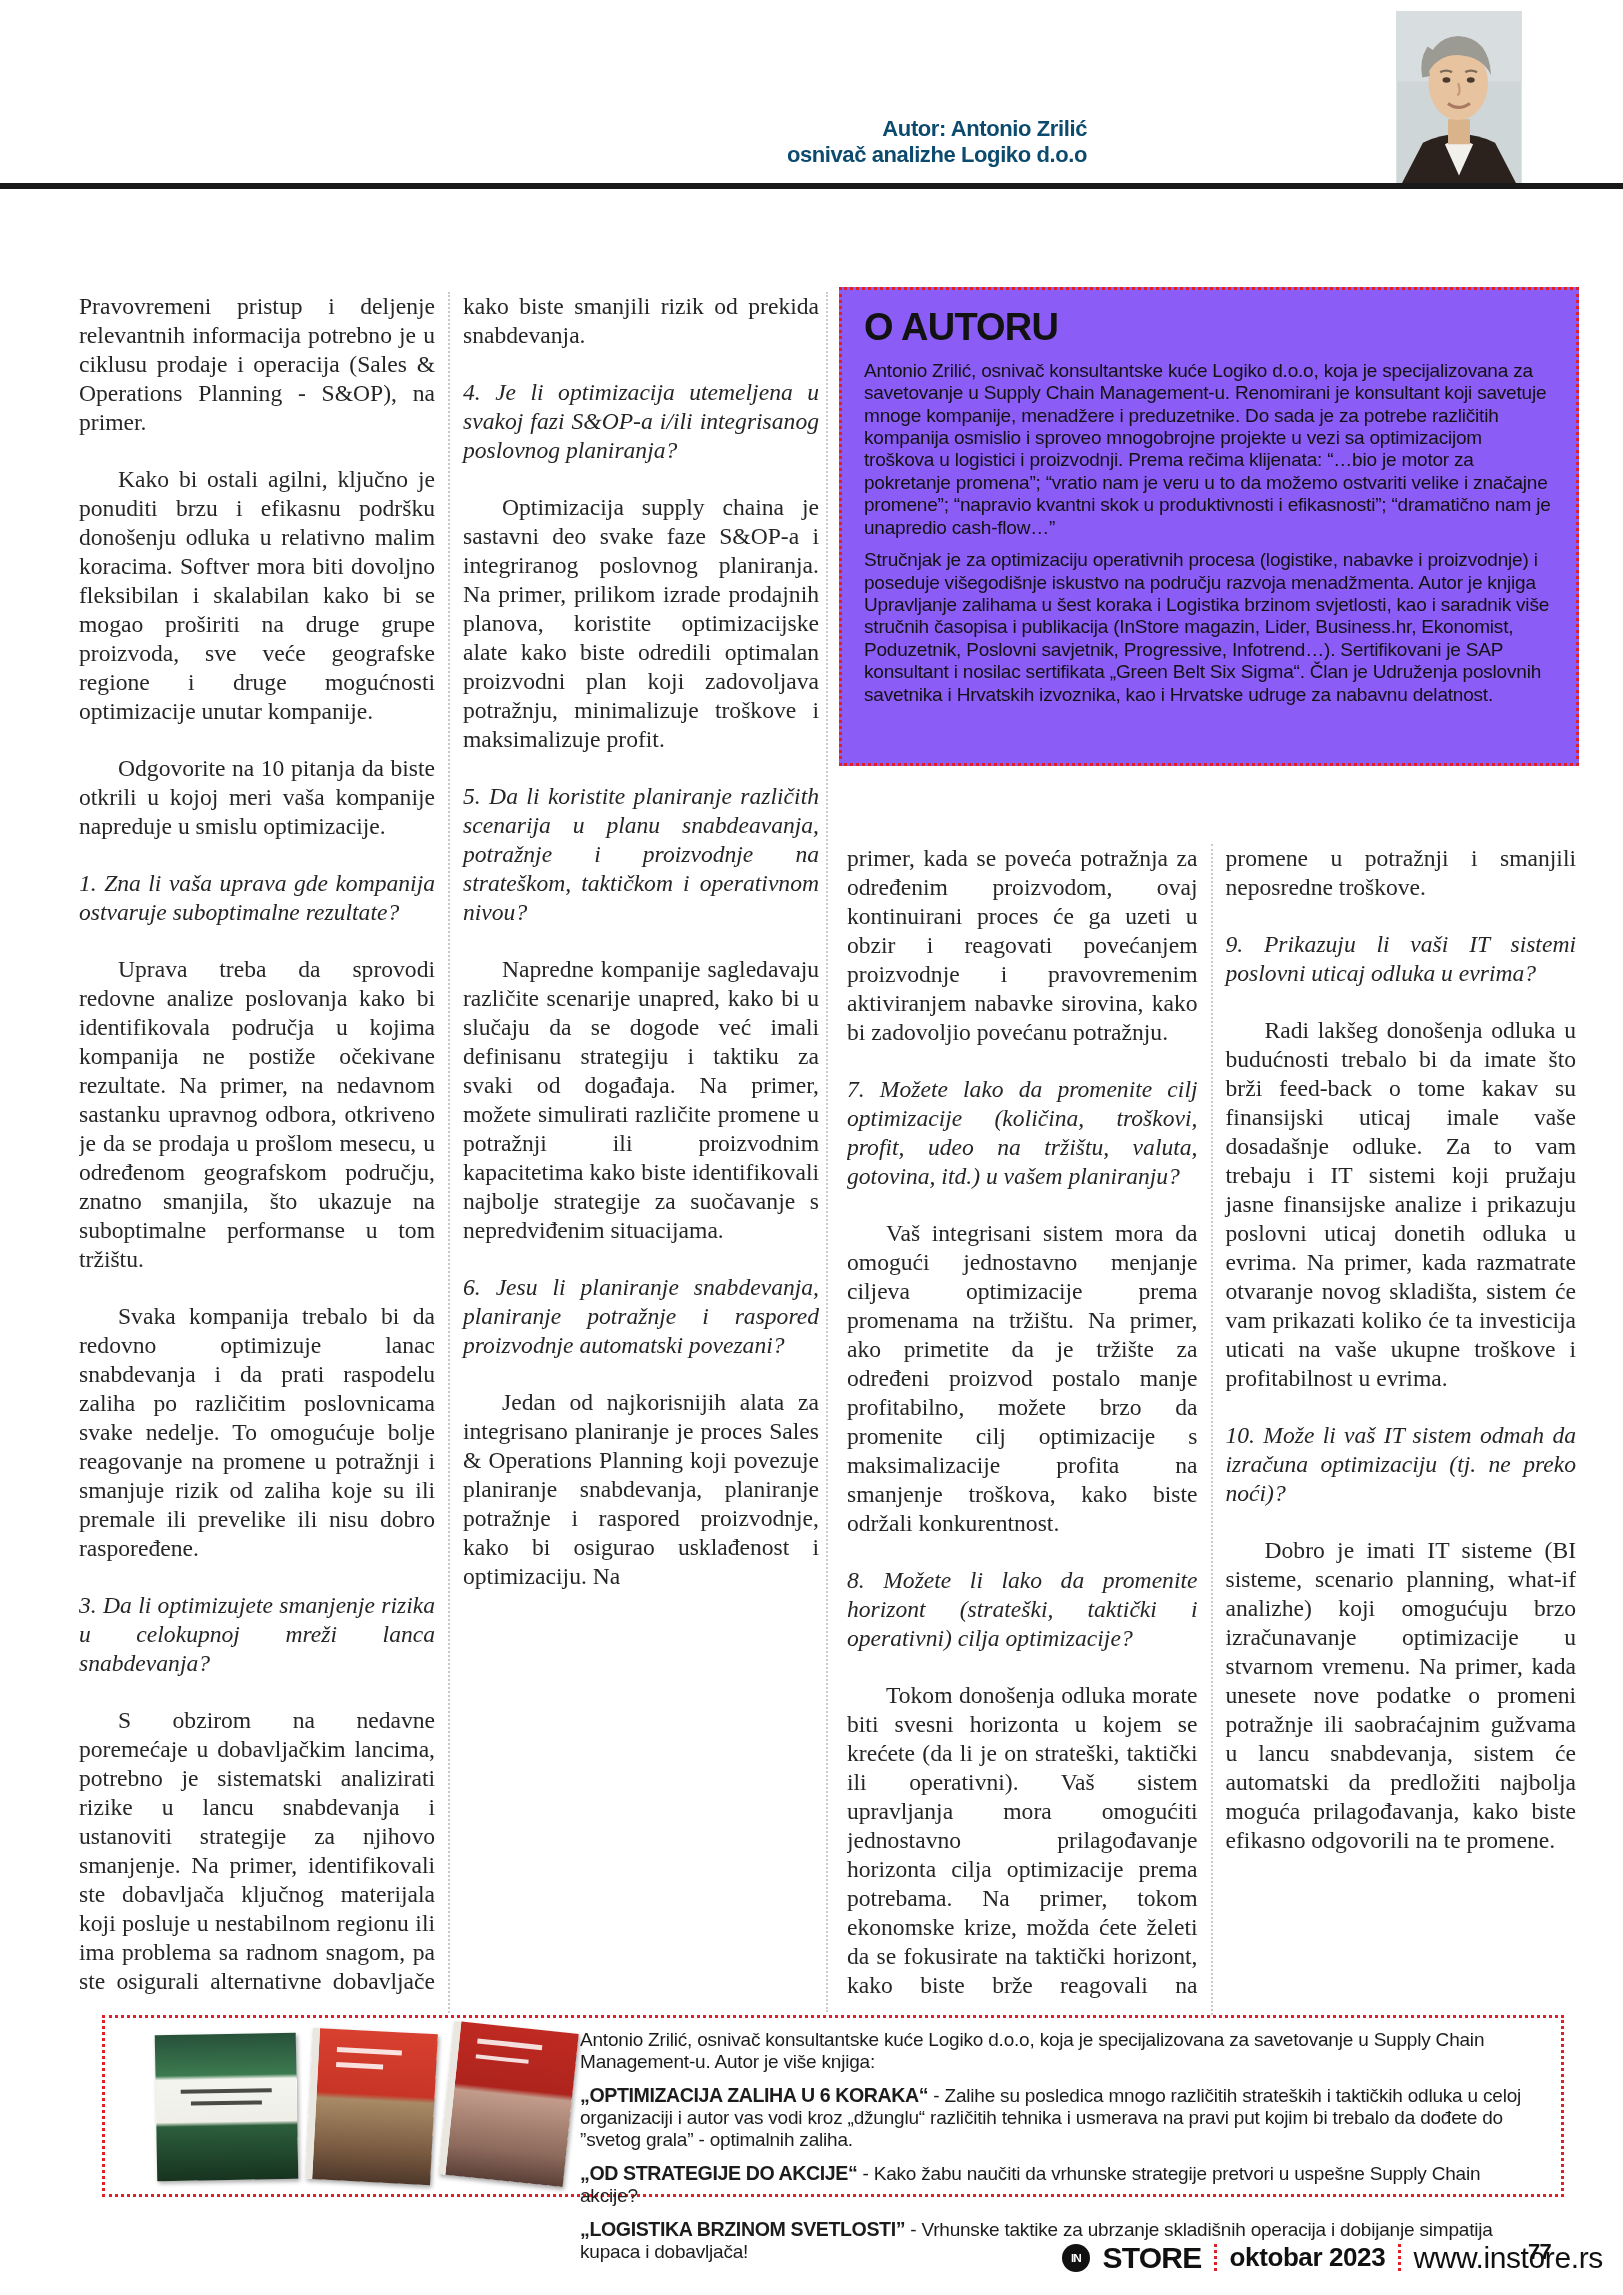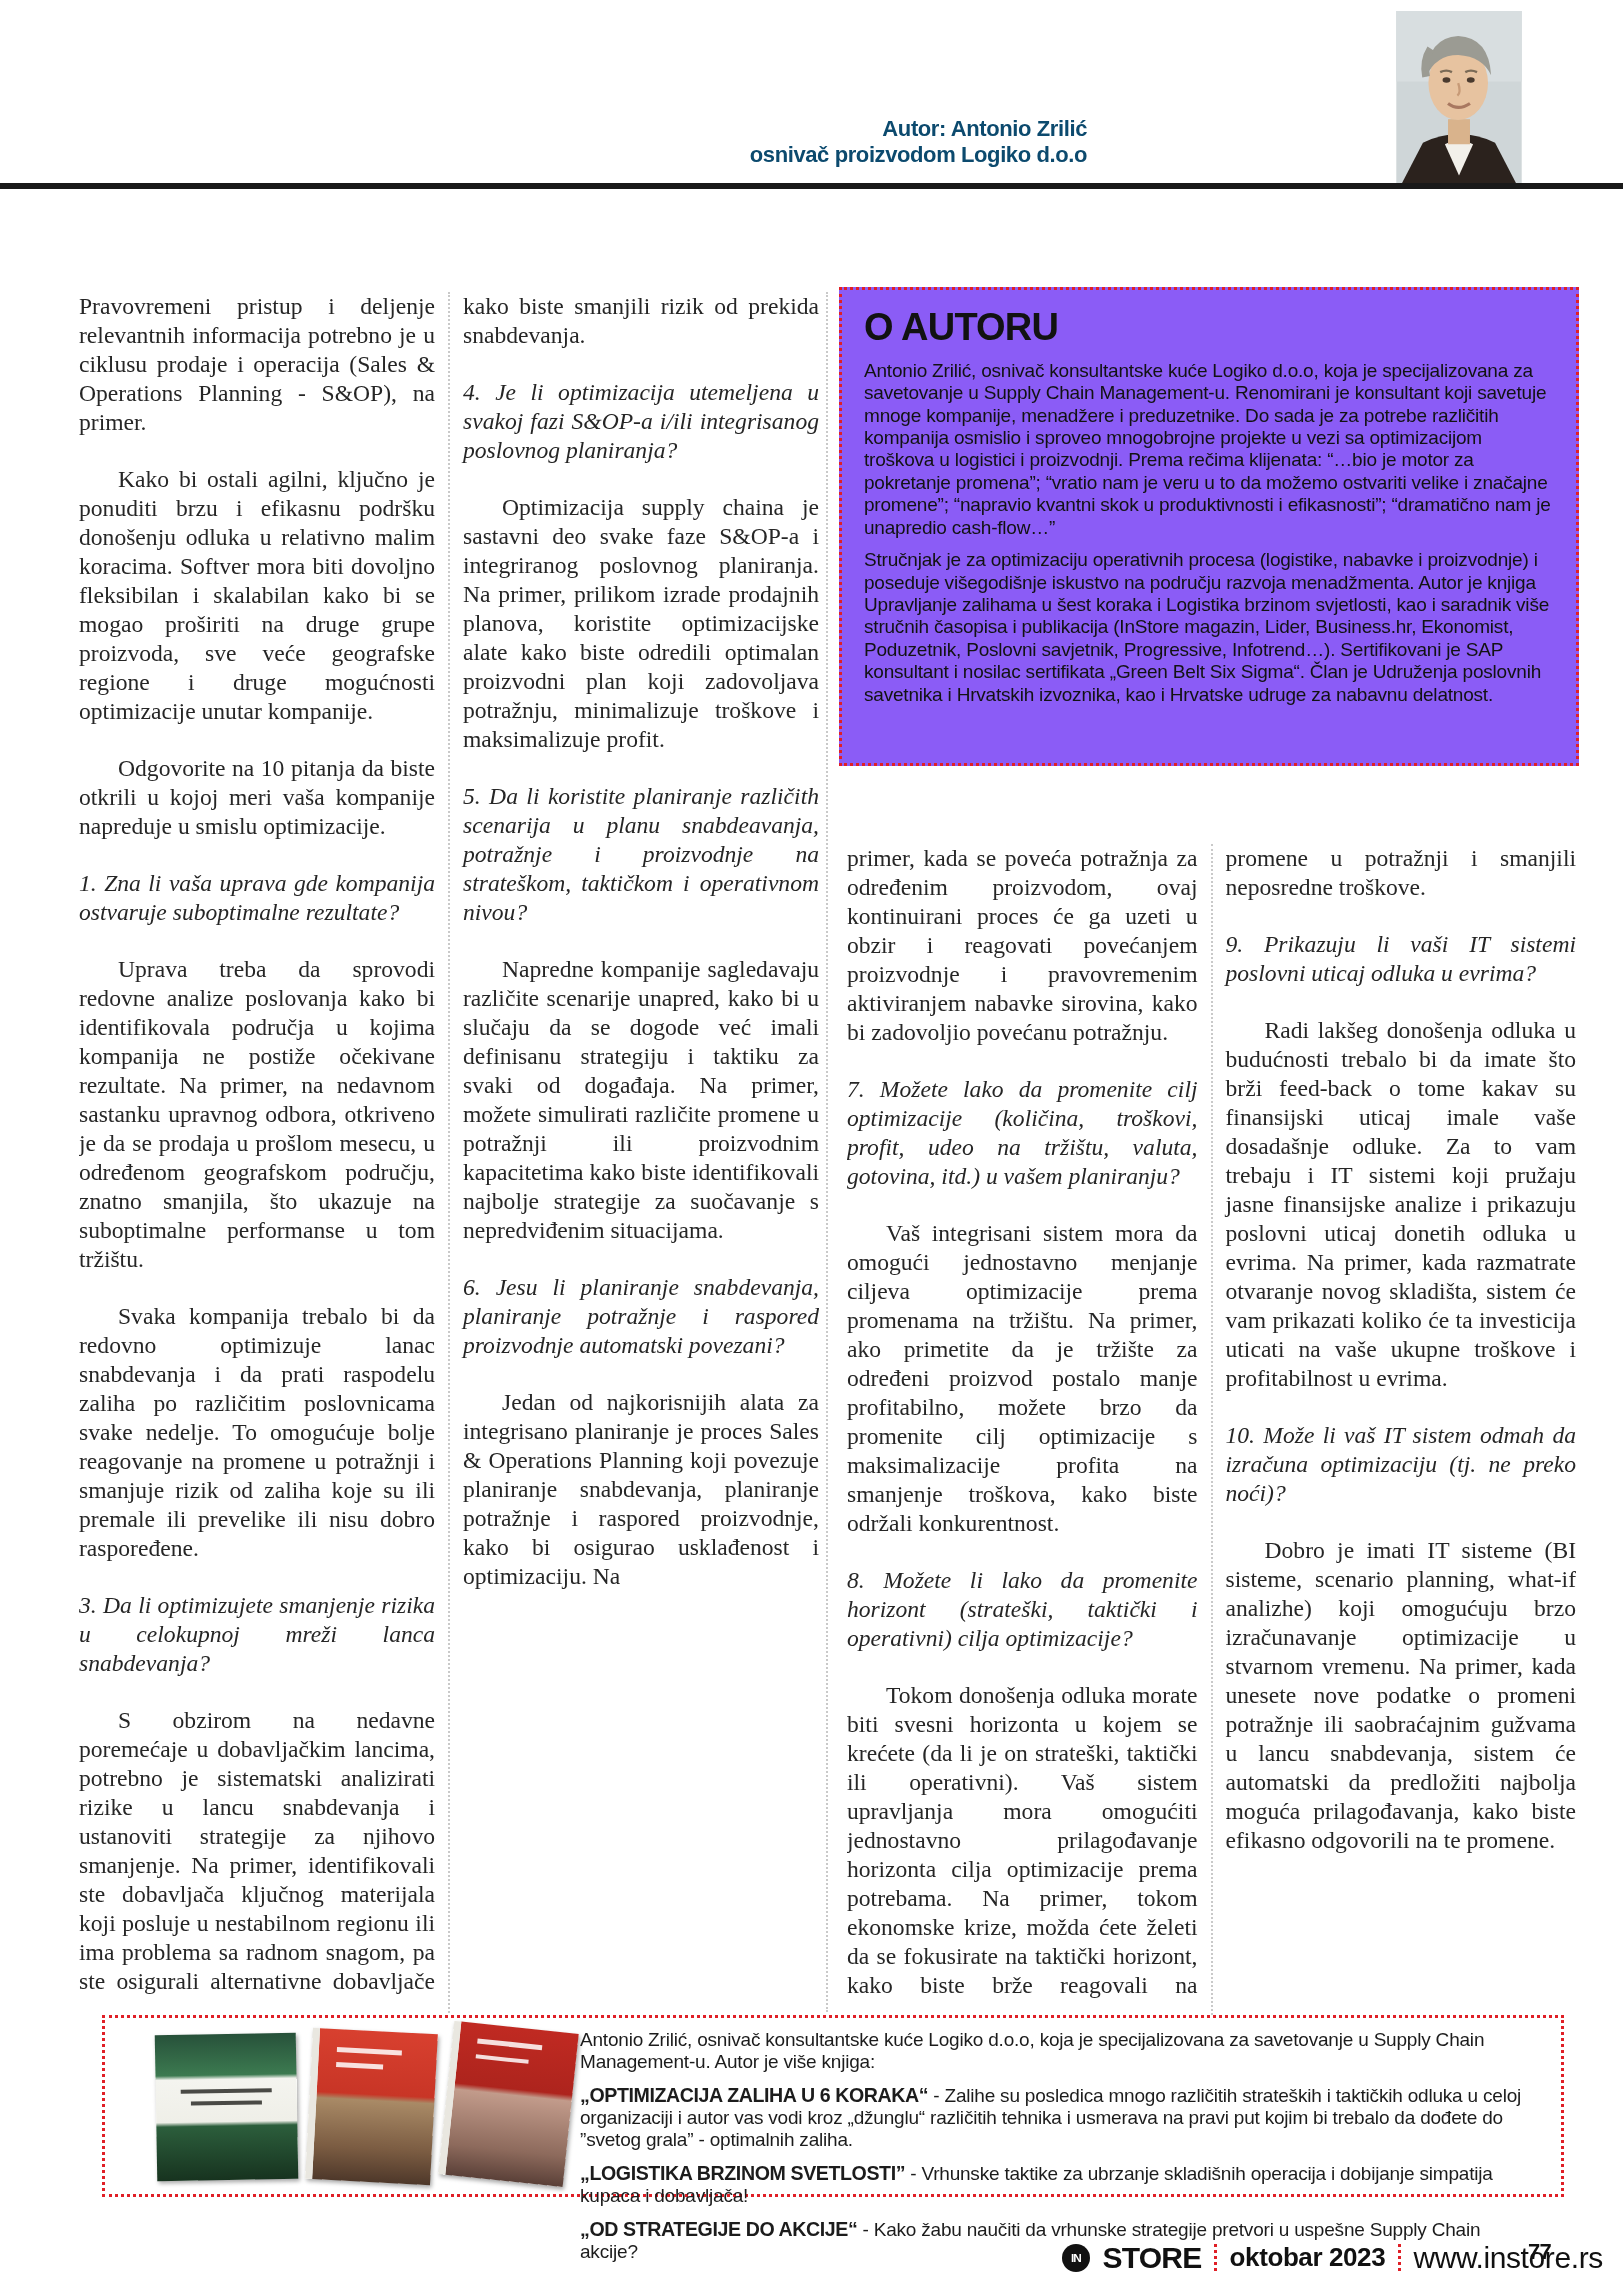--- a/index.html
+++ b/index.html
@@ -137,21 +137,21 @@
     font-weight:bold;font-size:22px;letter-spacing:-0.8px;
   }
 </style>
 </head>
 <body>
 
 <div class="page">
 
   <div class="author-lines">
     <div>Autor: Antonio Zrilić</div>
-    <div>osnivač proizvodom Logiko d.o.o</div>
+    <div>osnivač analizhe Logiko d.o.o</div>
   </div>
 
   <div class="portrait">
     <svg width="126" height="174" viewBox="0 0 160 222">
       <rect width="160" height="222" fill="#cfd6d8"></rect>
       <rect width="160" height="90" fill="#d8dee0"></rect>
       <path d="M6,222 L34,168 Q80,146 126,168 L154,222 Z" fill="#2b221d"></path>
       <path d="M62,170 L80,210 L98,170 L80,162 Z" fill="#f2f0ea"></path>
       <rect x="66" y="138" width="28" height="32" fill="#d9b38c"></rect>
       <ellipse cx="79" cy="92" rx="38" ry="47" fill="#e7c3a0"></ellipse>
@@ -219,22 +219,22 @@
       </div>
       <div class="book book-3">
         <div class="cline" style="top:10%;"></div>
         <div class="cline" style="top:20%;width:45%;"></div>
       </div>
     </div>
     <div class="books-text">
       <p>Antonio Zrilić, osnivač konsultantske kuće Logiko d.o.o, koja je specijalizovana za savetovanje u Supply Chain Management-u. Autor je više knjiga:</p>
       <div>
           <p><strong>„OPTIMIZACIJA ZALIHA U 6 KORAKA“ </strong>- Zalihe su posledica mnogo različitih strateških i taktičkih odluka u celoj organizaciji i autor vas vodi kroz „džunglu“ različitih tehnika i usmerava na pravi put kojim bi trebalo da dođete do ”svetog grala” - optimalnih zaliha.</p>
+          <p><strong>„OD STRATEGIJE DO AKCIJE“ </strong>- Kako žabu naučiti da vrhunske strategije pretvori u uspešne Supply Chain akcije?</p>
           <p><strong>„LOGISTIKA BRZINOM SVETLOSTI” </strong>- Vrhunske taktike za ubrzanje skladišnih operacija i dobijanje simpatija kupaca i dobavljača!</p>
-          <p><strong>„OD STRATEGIJE DO AKCIJE“ </strong>- Kako žabu naučiti da vrhunske strategije pretvori u uspešne Supply Chain akcije?</p>
         </div>
     </div>
   </div>
 
   <div class="footer">
     <div class="footer-group">
       <span class="instore-logo">IN</span>
       <span class="footer-brand">STORE</span>
       <span class="footer-sep"></span>
       <span class="footer-issue">oktobar 2023</span>

